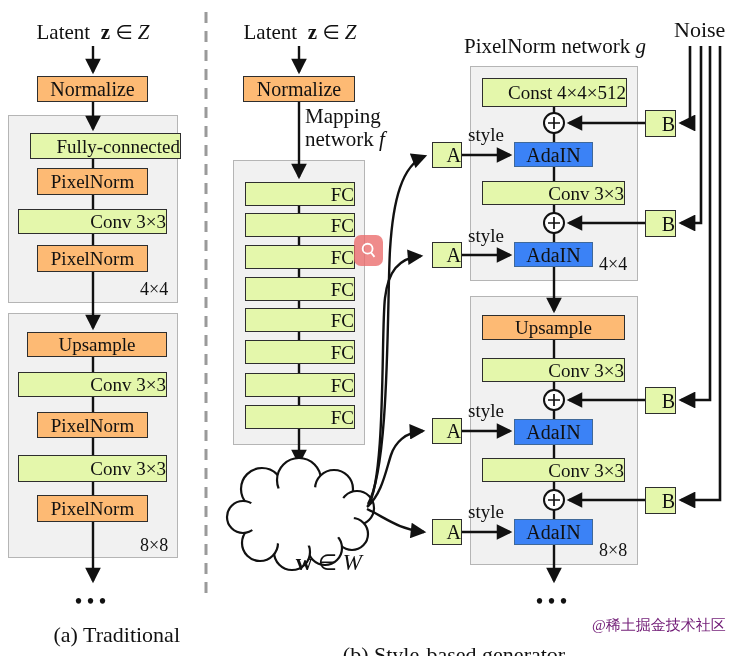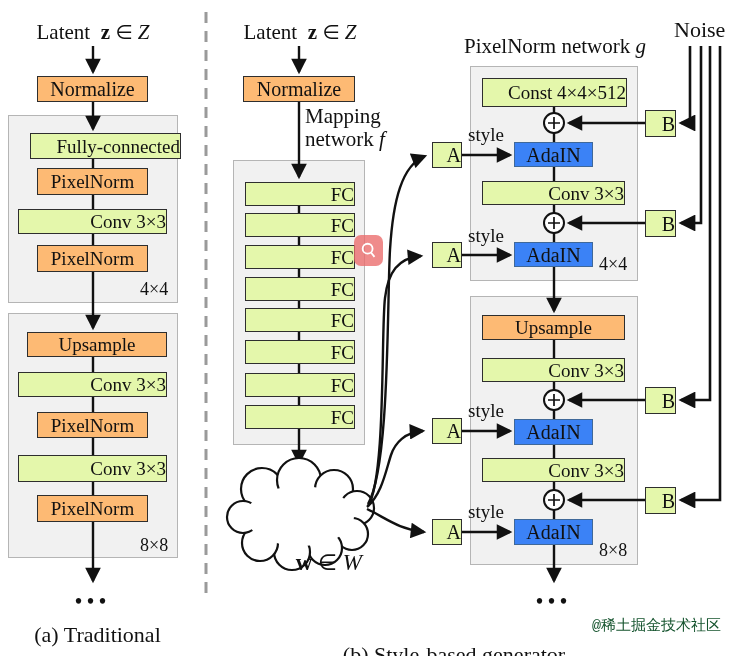--- a/index.html
+++ b/index.html
@@ -15,21 +15,21 @@
   .lbl{position:absolute;z-index:2;white-space:nowrap;}
   .res{font-size:18px;}
   .ital{font-style:italic;}
   .bold{font-weight:bold;}
   .elem{font-family:"DejaVu Sans", sans-serif;font-size:0.95em;}
   .cap{font-size:22px;text-align:center;}
   .dots{font-size:20px;font-weight:bold;letter-spacing:5px;text-align:center;}
   .stylelbl{font-size:19px;}
   .badge{position:absolute;z-index:3;width:29px;height:31px;border-radius:7px;
          background:rgba(235,106,106,0.78);display:flex;align-items:center;justify-content:center;}
-  .watermark{font-size:15px;color:#14532d;font-family:Liberation Mono, monospace;}
+  .watermark{font-size:15px;color:#701a75;font-family:Liberation Serif, serif;}
 </style>
 </head>
 <body>
 
 <div id="canvas">
 
   <div class="container" style="left:8px;top:115px;width:170px;height:188px;"></div>
   <div class="container" style="left:8px;top:313px;width:170px;height:245px;"></div>
   <div class="container" style="left:233px;top:160px;width:132px;height:285px;"></div>
   <div class="container" style="left:470px;top:66px;width:168px;height:215px;"></div>
@@ -175,21 +175,21 @@
     </div>
   <div class="box green" style="left:18px;top:455px;width:149px;height:27px;">
       <span>Conv 3×3</span>
     </div>
   <div class="box gray" style="left:37px;top:495px;width:111px;height:27px;">
       <span>PixelNorm</span>
     </div>
   <div class="lbl res" style="left:140px;top:535px;"><span>8×8</span></div>
 
   <div class="lbl dots" style="left:53px;top:590px;width:80px;"><span>•••</span></div>
-  <div class="lbl cap" style="left:15px;top:622px;width:165px;"><span>(a) Traditional</span></div>
+  <div class="lbl cap" style="left:15px;top:622px;width:165px;text-align:right;"><span>(a) Traditional</span></div>
 
   <div class="lbl" style="left:222px;top:20px;width:156px;text-align:center;font-size:21px;">
     <span>Latent</span>&nbsp;
     <span class="bold">z</span>
     <span class="elem">∈</span>
     <span class="ital">Z</span>
   </div>
   <div class="box gray" style="left:243px;top:76px;width:112px;height:26px;font-size:20px;">
       <span>Normalize</span>
     </div>

